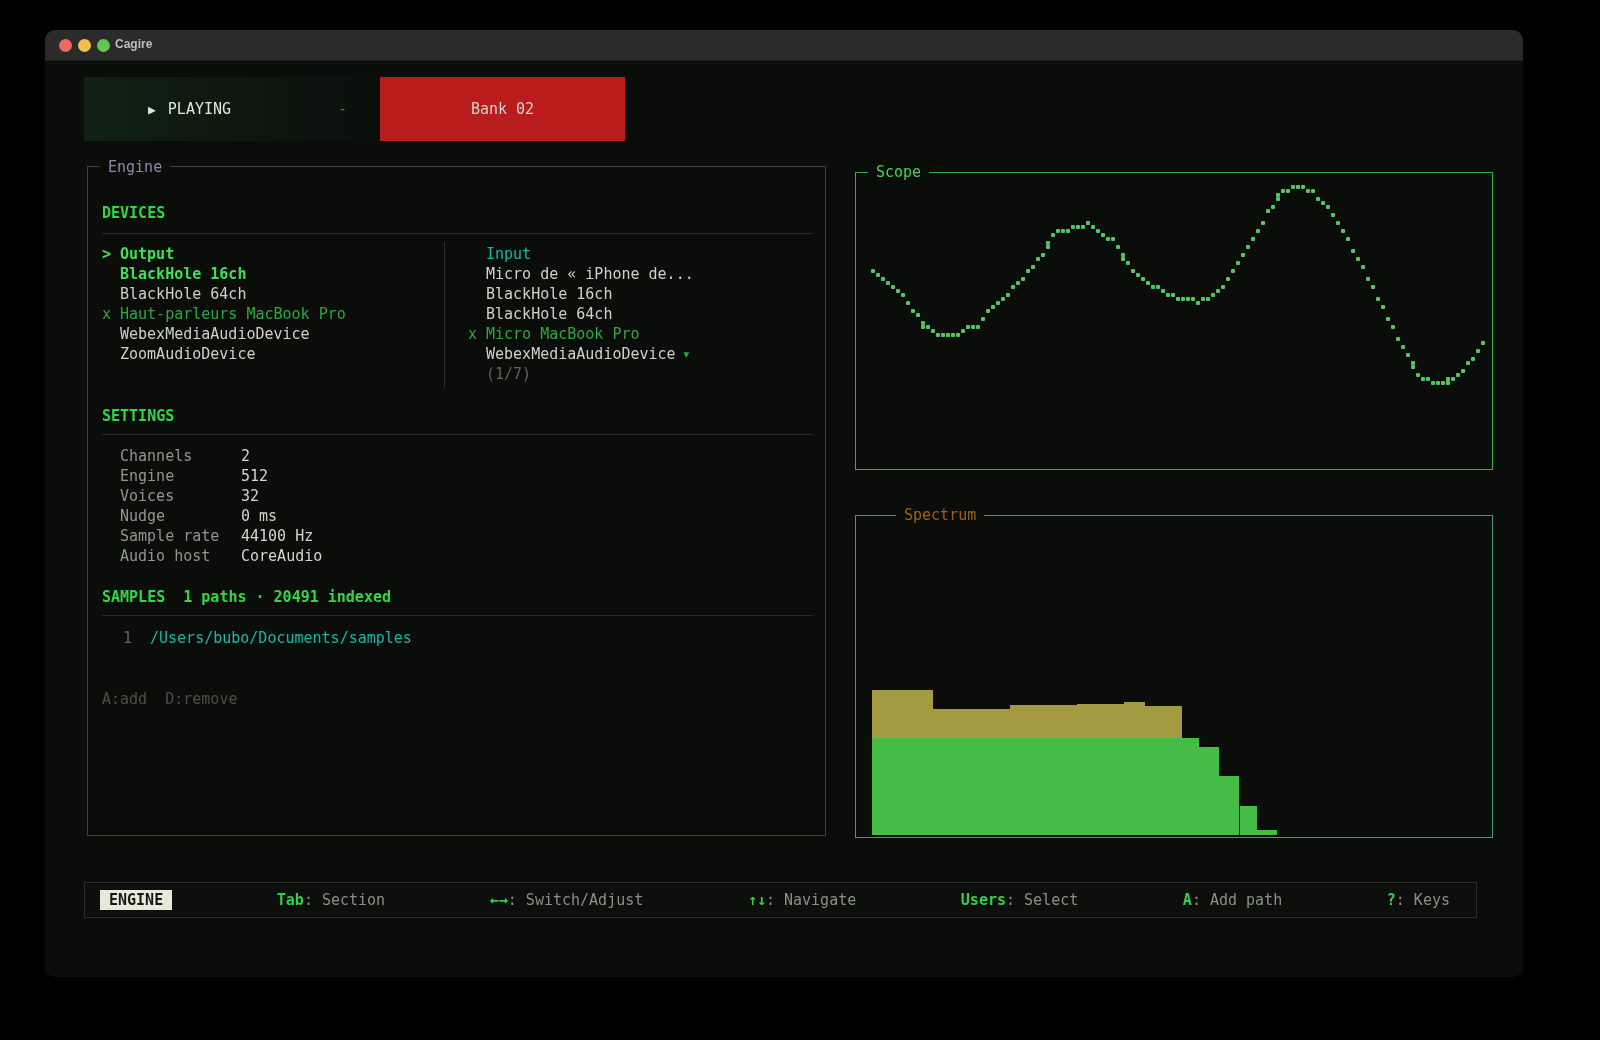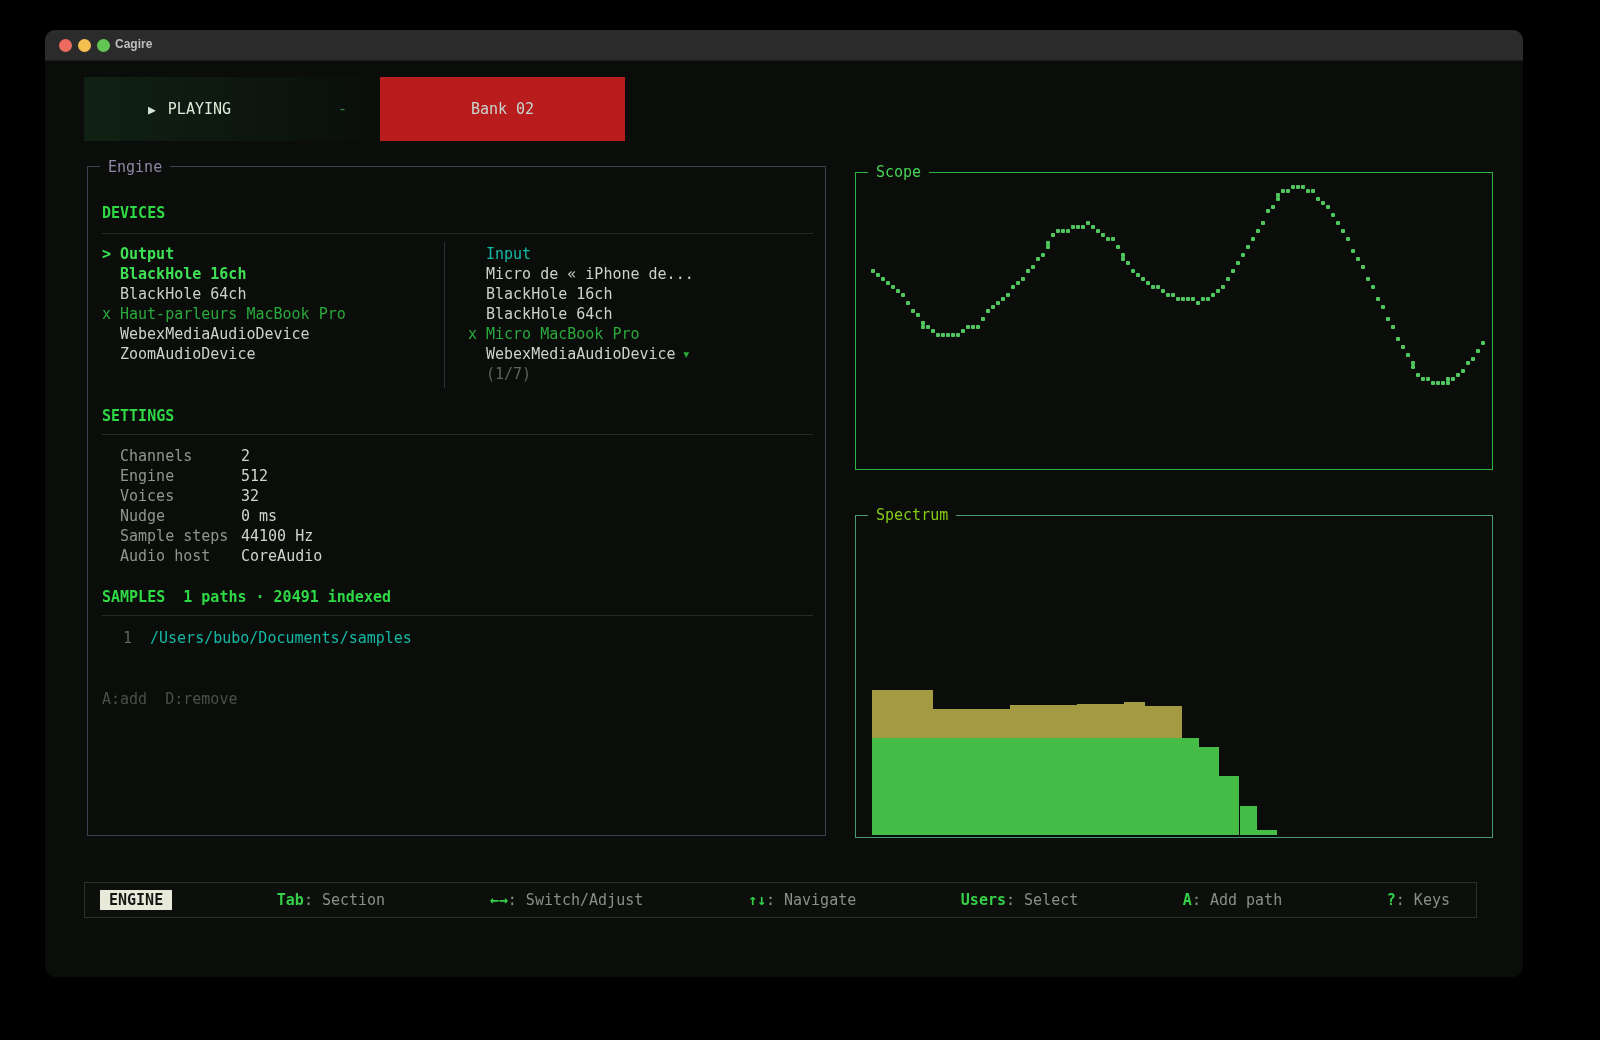--- a/index.html
+++ b/index.html
@@ -29,21 +29,21 @@
            color:#9cc0a3;gap:20px;}
 
   
   .panel{position:absolute;box-sizing:border-box;}
   .panel-label{position:absolute;top:-10px;left:12px;background:#0b0d0a;padding:0 8px;font-size:15px;}
   .engine{left:42px;top:136px;width:739px;height:670px;border:1px solid #413d56;}
   .engine .panel-label{color:#8d88a5;}
   .scope{left:810px;top:142px;width:638px;height:298px;border:1px solid #2fb33f;}
   .scope .panel-label{color:#47d355;}
   .spectrum{left:810px;top:485px;width:638px;height:323px;border:1px solid #47997c;}
-  .spectrum .panel-label{color:#84cc16;}
+  .spectrum .panel-label{color:#a16207;margin-left:28px;}
 
   
   .engine *{font-size:15px;line-height:20px;}
   .h-green{position:absolute;left:14px;font-weight:bold;color:#2fd845;white-space:pre;}
   .rule{position:absolute;left:14px;width:711px;height:1px;background:#262b25;}
   .devcol{position:absolute;top:77px;}
   .devcol-out{left:14px;width:330px;}
   .devcol-in{left:380px;width:330px;}
   .vdivider{position:absolute;left:356px;top:75px;width:1px;height:146px;background:#2e2f33;}
   .drow{white-space:pre;color:#ccd3c8;}
@@ -122,21 +122,21 @@
           <div class="drow dim"><span class="mk"></span><span>(1/7)</span></div>
         </div>
 
       <div class="h-green" style="top:239px">SETTINGS</div>
       <div class="rule" style="top:267px"></div>
       <div class="setrows" id="setrows">
           <div class="setrow"><span class="lbl">Channels</span><span class="val">2</span></div>
           <div class="setrow"><span class="lbl">Engine</span><span class="val">512</span></div>
           <div class="setrow"><span class="lbl">Voices</span><span class="val">32</span></div>
           <div class="setrow"><span class="lbl">Nudge</span><span class="val">0 ms</span></div>
-          <div class="setrow"><span class="lbl">Sample steps</span><span class="val">44100 Hz</span></div>
+          <div class="setrow"><span class="lbl">Sample rate</span><span class="val">44100 Hz</span></div>
           <div class="setrow"><span class="lbl">Audio host</span><span class="val">CoreAudio</span></div>
         </div>
 
       <div class="h-green" style="top:420px"><span>SAMPLES</span>  <span>1 paths · 20491 indexed</span></div>
       <div class="rule" style="top:448px"></div>
       <div class="samplerow"><span class="idx">1</span><span class="pth">/Users/bubo/Documents/samples</span></div>
       <div class="hint">A:add  D:remove</div>
     </div>
 
     <div class="panel scope">

